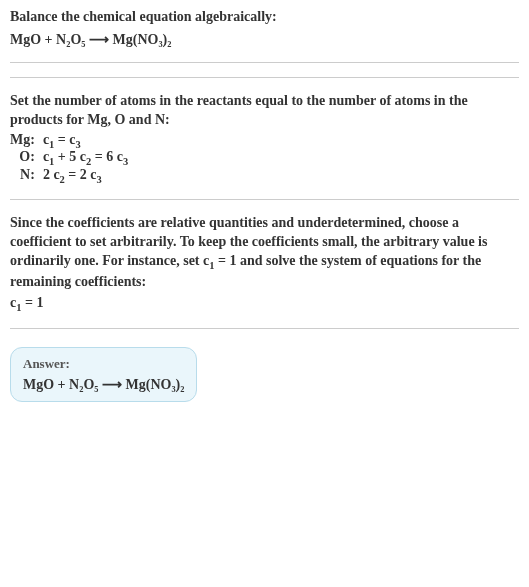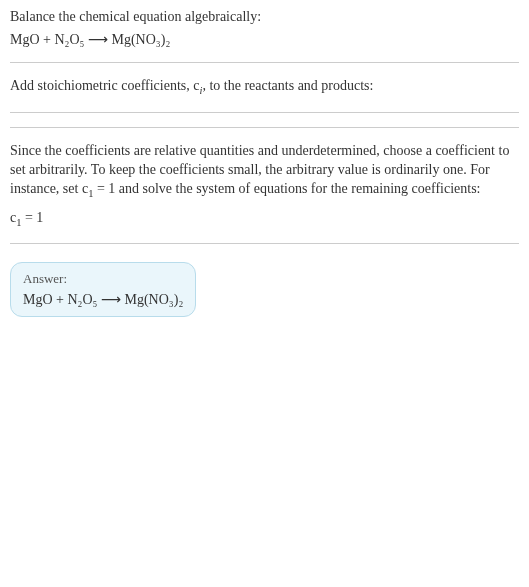--- a/index.html
+++ b/index.html
@@ -10,20 +10,21 @@
     body {
       font-family: Georgia, 'Times New Roman', serif;
       font-size: 14px;
       color: #333;
       background: #fff;
       width: 529px;
       padding: 8px 10px;
     }
     .section {
       margin-bottom: 8px;
+      font-weight: bold;
     }
     hr {
       border: none;
       border-top: 1px solid #ccc;
       margin: 14px 0;
     }
     .equation {
       font-family: Georgia, serif;
       margin-top: 4px;
     }
@@ -47,21 +48,21 @@
       display: table-cell;
       text-align: right;
       padding-right: 8px;
       font-family: Georgia, serif;
     }
     .cell-eq {
       display: table-cell;
       font-family: Georgia, serif;
     }
     .coeffs {
-      margin-top: 8px;
+      margin-top: 2px;
     }
     .coeffs div {
       font-family: Georgia, serif;
       line-height: 1.3;
     }
     .answer-box {
       background: #eaf6fb;
       border: 1px solid #b8dceb;
       border-radius: 12px;
       padding: 8px 12px;
@@ -85,28 +86,40 @@
 <body>
 
 <div class="section">
   <p>Balance the chemical equation algebraically:</p>
   <div class="equation">MgO + N₂O₅ ⟶ Mg(NO₃)₂</div>
 </div>
 
 <hr>
 
 <div class="section">
-  <p>
-    <span>Add stoichiometric coefficients, </span><span><span>c</span><span class="sub-i">i</span></span><span>, to the reactants and products:</span>
-  </p>
 </div>
 
 <hr>
 
 <div class="section">
+  <p>Set the number of atoms in the reactants equal to the number of atoms in the products for Mg, O and N:</p>
+  <div class="table">
+    <div class="row">
+      <div class="cell-label">Mg:</div>
+      <div class="cell-eq">c<sub>1</sub> = c<sub>3</sub></div>
+    </div>
+    <div class="row">
+      <div class="cell-label">O:</div>
+      <div class="cell-eq">c<sub>1</sub> + 5 c<sub>2</sub> = 6 c<sub>3</sub></div>
+    </div>
+    <div class="row">
+      <div class="cell-label">N:</div>
+      <div class="cell-eq">2 c<sub>2</sub> = 2 c<sub>3</sub></div>
+    </div>
+  </div>
 </div>
 
 <hr>
 
 <div class="section">
   <p>Since the coefficients are relative quantities and underdetermined, choose a coefficient to set arbitrarily. To keep the coefficients small, the arbitrary value is ordinarily one. For instance, set c<sub>1</sub> = 1 and solve the system of equations for the remaining coefficients:</p>
   <div class="coeffs">
     <div>c<sub>1</sub> = 1</div>
   </div>
 </div>

